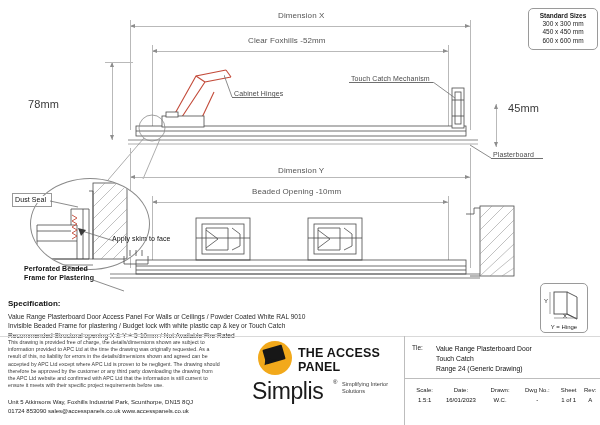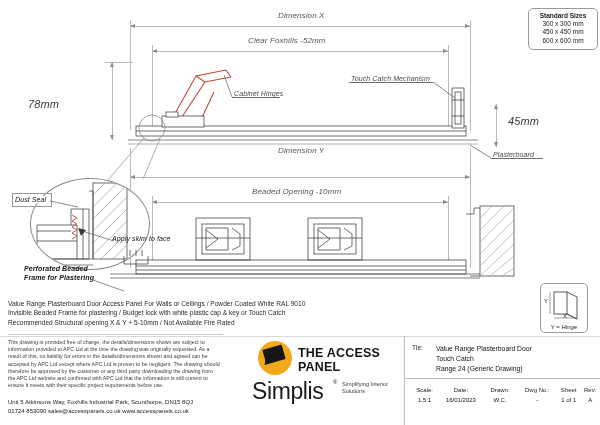--- a/index.html
+++ b/index.html
@@ -7,21 +7,21 @@
     width:600px;height:425px;
     background:#ffffff;
     font-family:"Liberation Sans", sans-serif;
     color:#1a1a1a;
     overflow:hidden;
     position:relative;
   }
   .sheet{position:absolute;inset:0;}
 
   
-  .lbl{position:absolute;white-space:nowrap;color:#4a4a4a;font-size:7px;letter-spacing:.1px;font-style:italic;}
+  .lbl{position:absolute;white-space:nowrap;color:#4a4a4a;font-size:7px;letter-spacing:.1px;}
   .lbl.dim{color:#555;font-size:8px;}
   .lbl.big{font-size:11px;color:#3a3a3a;}
   .lbl.dark{color:#111;}
   .bold{font-weight:bold;}
 
   
   .hline{position:absolute;height:0;border-top:1px solid #8d8d8d;}
   .vline{position:absolute;width:0;border-left:1px solid #8d8d8d;}
   .hline.thin{border-top-color:#b9b9b9;}
   .vline.thin{border-left-color:#b9b9b9;}
@@ -113,21 +113,21 @@
   <div class="arrow-r" style="left:443px;top:48.5px;"></div>
   <div class="vline thin" style="left:152px;top:45px;height:85px;"></div>
   <div class="vline thin" style="left:448px;top:45px;height:85px;"></div>
 
   <div class="lbl big" style="left:28px;top:98px;">78mm</div>
   <div class="vline thin" style="left:112px;top:62px;height:78px;"></div>
   <div class="arrow-u" style="left:109.5px;top:62px;"></div>
   <div class="arrow-d" style="left:109.5px;top:135px;"></div>
   <div class="hline thin" style="left:105px;top:62px;width:28px;"></div>
 
-  <div class="lbl big" style="left:508px;top:115px;">45mm</div>
+  <div class="lbl big" style="left:508px;top:102px;">45mm</div>
   <div class="vline thin" style="left:496px;top:104px;height:43px;"></div>
   <div class="arrow-u" style="left:493.5px;top:104px;"></div>
   <div class="arrow-d" style="left:493.5px;top:142px;"></div>
 
   <svg width="600" height="180" style="position:absolute;left:0;top:0;">
     <g stroke="#4a4a4a" fill="none" stroke-width="0.8">
 
       <rect x="136" y="126" width="330" height="10" fill="#ffffff"></rect>
       <line x1="136" y1="131" x2="466" y2="131"></line>
 
@@ -175,21 +175,21 @@
   <svg width="30" height="22" style="position:absolute;left:433px;top:82px;">
     <line x1="0" y1="0" x2="22" y2="16" stroke="#6f6f6f" stroke-width="0.8"></line>
   </svg>
 
   <div class="lbl" style="left:493px;top:151px;">Plasterboard</div>
   <div class="hline" style="left:491px;top:158px;width:52px;border-top-color:#6f6f6f;"></div>
   <svg width="36" height="20" style="position:absolute;left:470px;top:143px;">
     <line x1="21" y1="15" x2="0" y2="2" stroke="#6f6f6f" stroke-width="0.8"></line>
   </svg>
 
-  <div class="lbl dim" style="left:278px;top:146px;">Dimension Y</div>
+  <div class="lbl dim" style="left:278px;top:166px;">Dimension Y</div>
   <div class="hline thin" style="left:130px;top:177px;width:340px;"></div>
   <div class="arrow-l" style="left:130px;top:174.5px;"></div>
   <div class="arrow-r" style="left:465px;top:174.5px;"></div>
   <div class="vline thin" style="left:130px;top:148px;height:120px;"></div>
   <div class="vline thin" style="left:470px;top:148px;height:120px;"></div>
 
   <div class="lbl dim" style="left:252px;top:187px;">Beaded Opening -10mm</div>
   <div class="hline thin" style="left:152px;top:202px;width:296px;"></div>
   <div class="arrow-l" style="left:152px;top:199.5px;"></div>
   <div class="arrow-r" style="left:443px;top:199.5px;"></div>
@@ -314,20 +314,21 @@
         <line x1="9" y1="6" x2="9" y2="28"></line>
         <line x1="13" y1="32" x2="36" y2="32"></line>
       </g>
     </svg>
     <div class="ax" style="left:3px;top:14px;">Y</div>
     <div class="ax" style="left:22px;top:29px;">X</div>
     <div class="cap">Y = Hinge</div>
   </div>
 
   <div class="spec">
+    <h3>Specification:</h3>
     <div class="line">Value Range Plasterboard Door Access Panel For Walls or Ceilings / Powder Coated White RAL 9010</div>
     <div class="line">Invisible Beaded Frame for plastering / Budget lock with white plastic cap &amp; key or Touch Catch</div>
     <div class="line">Recommended Structural opening X &amp; Y + 5-10mm / Not Available Fire Rated</div>
   </div>
 
   <div class="rule"></div>
   <div class="disc">This drawing is provided free of charge, the details/dimensions shown are subject to information provided to APC Ltd at the time the drawing was originally requested. As a result of this, no liability for errors in the details/dimensions shown and agreed can be accepted by APC Ltd except where APC Ltd is proven to be negligent. The drawing should therefore be approved by the customer or any third party downloading the drawing from the APC Ltd website and confirmed with APC Ltd that the information is still current to ensure it meets with their specific project requirements before use.</div>
 
   <div class="addr">
     <div>Unit 5 Atkinsons Way, Foxhills Industrial Park, Scunthorpe, DN15 8QJ</div>

